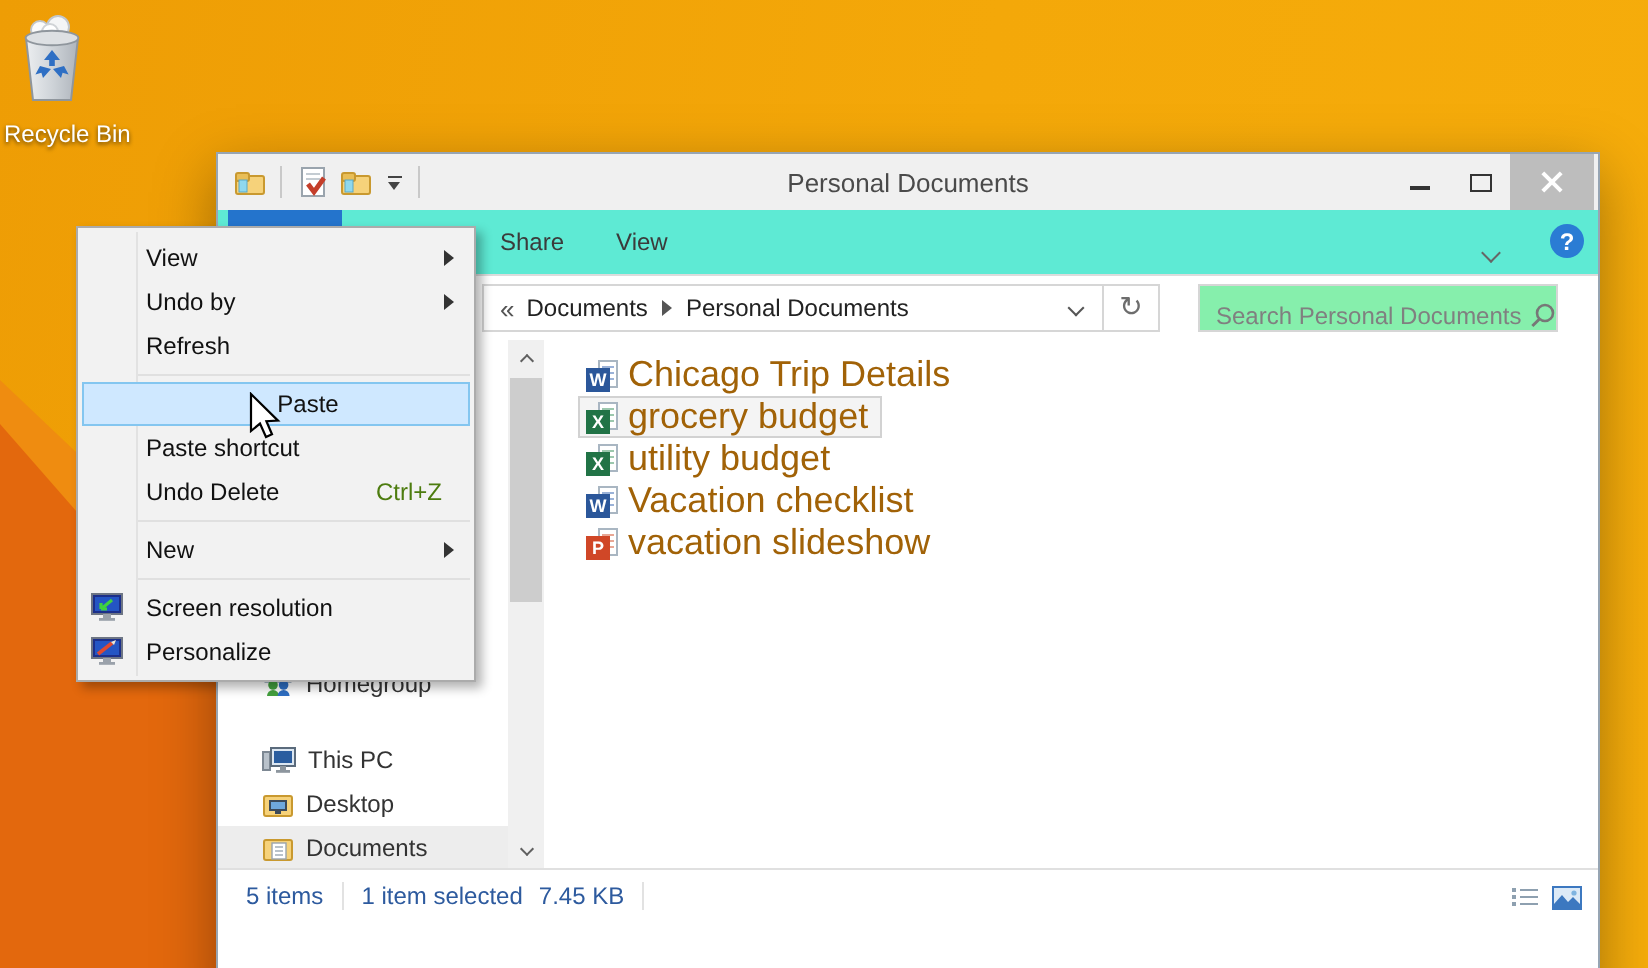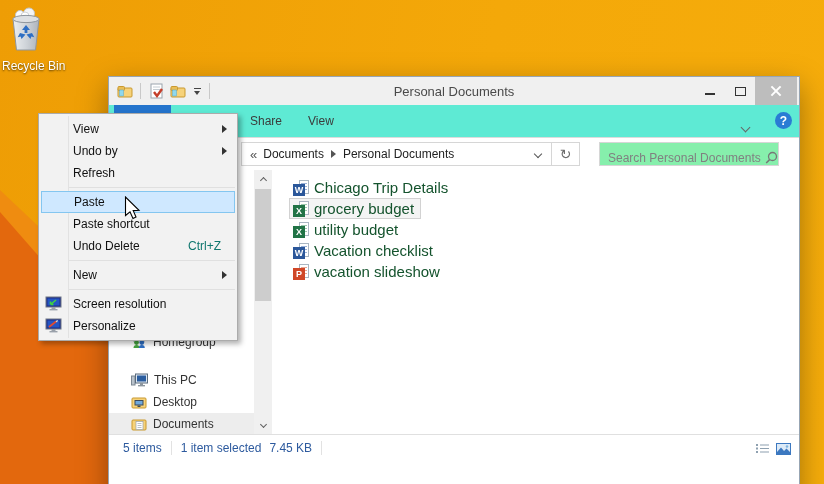--- a/index.html
+++ b/index.html
@@ -78,21 +78,21 @@
   .sc-arrow { position:absolute; left:0; width:18px; height:17px; display:flex; align-items:center; justify-content:center; }
   .sc-arrow .chev { width:5px; height:5px; border-color:#606060; }
   .sc-up { top:0; } .sc-up .chev { transform:rotate(-135deg); margin-top:3px; }
   .sc-down { bottom:0; } .sc-down .chev { transform:rotate(45deg); margin-bottom:3px; }
   .sc-thumb { position:absolute; left:1px; top:19px; width:16px; height:112px; background:#cdcdcd; }
 
   .list { flex:1; padding-top:7px; }
   .file-row { display:flex; align-items:center; gap:5px; width:fit-content; height:21px;
               margin-left:17px; padding:0 6px 0 3px; border:1px solid transparent; }
   .file-row.sel { background:#f4f4f4; border-color:#d2d2d2; }
-  .fname { font-size:15px; color:#14532d; white-space:nowrap; }
+  .fname { font-size:18px; color:#a16207; white-space:nowrap; }
   .ficon { position:relative; width:16px; height:16px; flex:0 0 16px; }
   .ficon .page { position:absolute; right:0; top:0; width:10px; height:14px; background:#fff;
                  border:1px solid #a9b6c2; }
   .ficon .page::before { content:""; position:absolute; left:1px; right:1px; top:2px; height:8px;
                  background:repeating-linear-gradient(to bottom, var(--lc) 0 1px, transparent 1px 3px); }
   .ficon .sq { position:absolute; left:0; bottom:0; width:12px; height:12px; background:var(--c);
                color:#fff; font-size:9px; font-weight:bold; display:flex; align-items:center; justify-content:center; }
   .ficon.word { --c:#2b579a; --lc:#9ab2d8; }
   .ficon.excel { --c:#217346; --lc:#9cc8ae; }
   .ficon.ppt { --c:#d04727; --lc:#e8a795; }
@@ -103,24 +103,24 @@
   .st-size { margin-left:8px; }
   .st-views { position:absolute; right:8px; top:0; height:27px; display:flex; align-items:center; gap:7px; }
 
   
   .menu { position:absolute; left:38px; top:113px; width:200px; background:#f2f2f2;
           border:1px solid #ababab; box-shadow:3px 3px 5px rgba(0,0,0,.3); padding:4px 0 3px;
           z-index:100; }
   .menu::before { content:""; position:absolute; left:29px; top:2px; bottom:2px; width:1px; background:#e2e2e2; }
   .mi { position:relative; height:22px; display:flex; align-items:center; padding-left:34px;
         font-size:12px; color:#111; }
-  .mi.hl { background:#cfe8ff; border:1px solid #84c6f0; margin:0 2px; padding-left:32px; }
+  .mi.hl { background:#cfe8ff; border:1px solid #84c6f0; margin:0 2px; padding-left:32px;justify-content:center; }
   .mi .sub { position:absolute; right:10px; width:0; height:0;
              border-top:4px solid transparent; border-bottom:4px solid transparent; border-left:5px solid #333; }
-  .mi .short { position:absolute; right:16px; color:#0f766e; }
+  .mi .short { position:absolute; right:16px; color:#4d7c0f; }
   .mi .mi-ico { position:absolute; left:6px; top:3px; }
   .msep { height:1px; background:#e0e0e0; margin:3px 2px 3px 30px; }
 
   .cursor { position:absolute; left:124px; top:196px; z-index:200; pointer-events:none; }
 </style>
 </head>
 <body>
 
 <div class="wedge mid"></div>
 <div class="wedge dark"></div>

